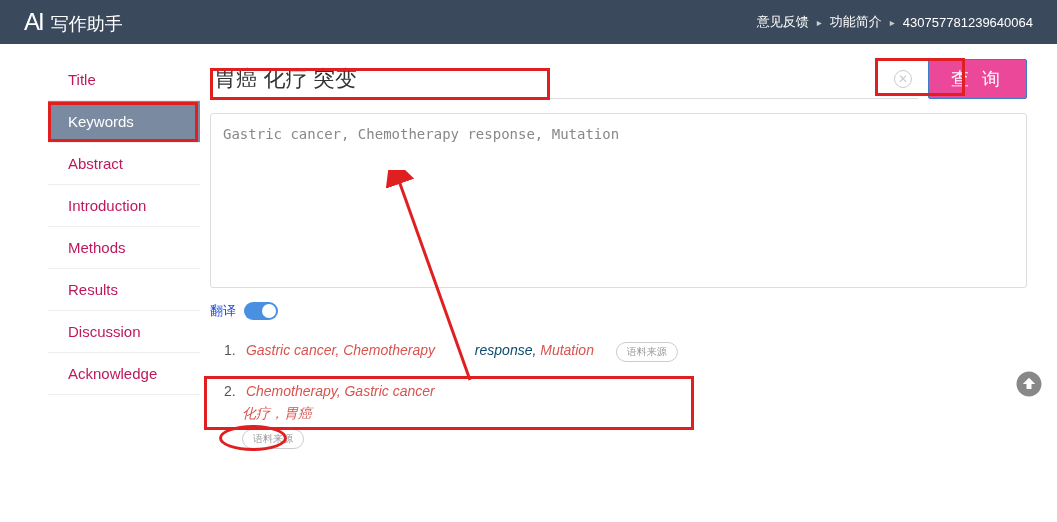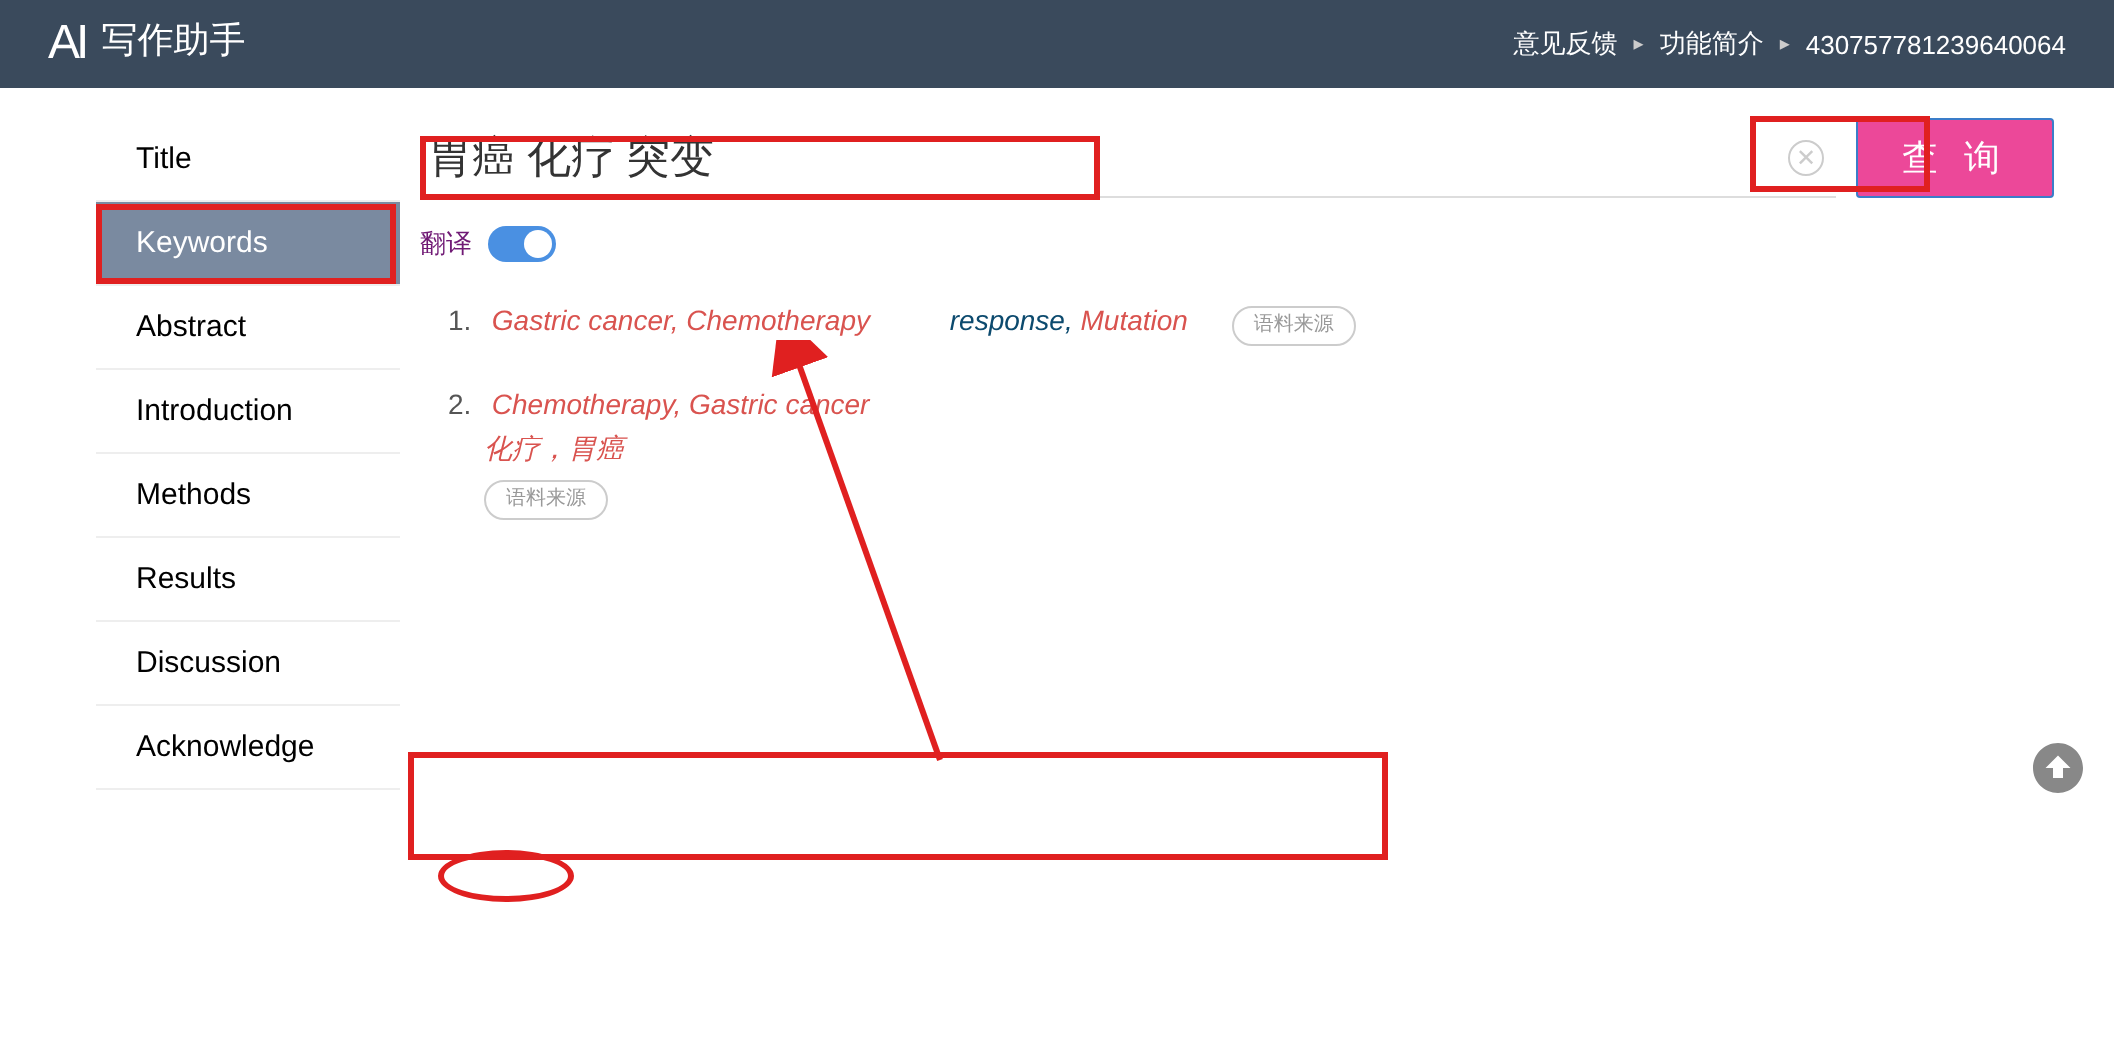--- a/index.html
+++ b/index.html
@@ -1,38 +1,38 @@
 <!DOCTYPE html>
 <html><head>
   <meta charset="utf-8">
   <style>
     * { margin: 0; padding: 0; box-sizing: border-box; }
     body { font-family: -apple-system, "Microsoft YaHei", Arial, sans-serif; background: #fff; width: 1057px; height: 522px; overflow: hidden; position: relative; }
     
     .header { background: #3a4a5c; height: 44px; display: flex; align-items: center; padding: 0 24px; color: #fff; }
-    .logo { display: flex; align-items: flex-start; font-size: 18px; }
+    .logo { display: flex; align-items: flex-end; font-size: 18px; }
     .logo-icon { font-size: 24px; font-weight: 300; letter-spacing: -2px; margin-right: 8px; font-family: Arial; }
     .header-right { margin-left: auto; font-size: 13px; display: flex; align-items: center; gap: 8px; text-align: right; }
     .header-link { color: #fff; cursor: pointer; }
     .header-sep { color: #ccc; font-size: 10px; }
     
     .main { display: flex; height: calc(100% - 44px); }
     .sidebar { width: 200px; padding-top: 15px; padding-left: 48px; }
-    .sidebar-item { padding: 12px 20px; color: #000000; font-size: 15px; cursor: pointer; border-bottom: 1px solid #eee; }
+    .sidebar-item { padding: 12px 20px; color: #be185d; font-size: 15px; cursor: pointer; border-bottom: 1px solid #eee; }
     .sidebar-item.active { background: #7a8aa0; color: #ffffff; }
     
     .content { flex: 1; padding: 15px 30px 15px 10px; overflow-y: auto; }
     .search-row { display: flex; align-items: center; gap: 16px; margin-bottom: 14px; }
     .search-input { flex: 1; border: none; border-bottom: 1px solid #ddd; padding: 6px 30px 6px 4px; font-size: 22px; color: #333; outline: none; font-family: "Microsoft YaHei"; }
     .clear-btn { position: relative; margin-left: -40px; width: 18px; height: 18px; border: 1px solid #ccc; border-radius: 50%; display: flex; align-items: center; justify-content: center; color: #ccc; font-size: 12px; cursor: pointer; background: #fff; }
     .query-btn { background: #ec4899; color: #fff; border: 1px solid #3a7dc9; padding: 7px 22px; font-size: 18px; cursor: pointer; border-radius: 2px; letter-spacing: 4px; flex-shrink: 0; }
     
     .result-box { border: 1px solid #ddd; border-radius: 3px; padding: 12px; min-height: 175px; font-family: monospace; font-size: 14px; color: #888; margin-bottom: 14px; }
     
-    .translate-row { display: flex; align-items: flex-end; gap: 8px; font-size: 13px; color: #701a75; margin-bottom: 18px; }
+    .translate-row { display: flex; align-items: flex-end; gap: 8px; font-size: 13px; color: #1d4ed8; margin-bottom: 18px; }
     .toggle { width: 34px; height: 18px; background: #4a90e2; border-radius: 9px; position: relative; cursor: pointer; }
     .toggle-knob { width: 14px; height: 14px; background: #fff; border-radius: 50%; position: absolute; top: 2px; right: 2px; }
     
     .results-list { padding-left: 14px; }
     .result-item { margin-bottom: 18px; font-size: 14px; line-height: 1.6; }
     .result-num { color: #555; display: inline-block; width: 18px; }
     .result-en { color: #d9534f; font-style: italic; }
     .result-en .plain { color: #0c4a6e; font-style: italic; margin-left: 36px; }
     .result-zh { color: #d9534f; font-style: italic; margin-left: 18px; }
     .result-zh .blue { color: #4a90e2; }
@@ -79,20 +79,21 @@
     <div class="sidebar-item">Acknowledge</div>
   </div>
 
   <div class="content">
     <div class="search-row">
       <input class="search-input" value="胃癌 化疗 突变" style="">
       <span class="clear-btn">✕</span>
       <button class="query-btn">查 询</button>
     </div>
 
+    <div class="result-box">Gastric cancer, Chemotherapy response, Mutation</div>
 
     <div class="translate-row">
       <span>翻译</span>
       <div class="toggle">
         <div class="toggle-knob"></div>
       </div>
     </div>
 
     <div class="results-list">
       <div class="result-item">

